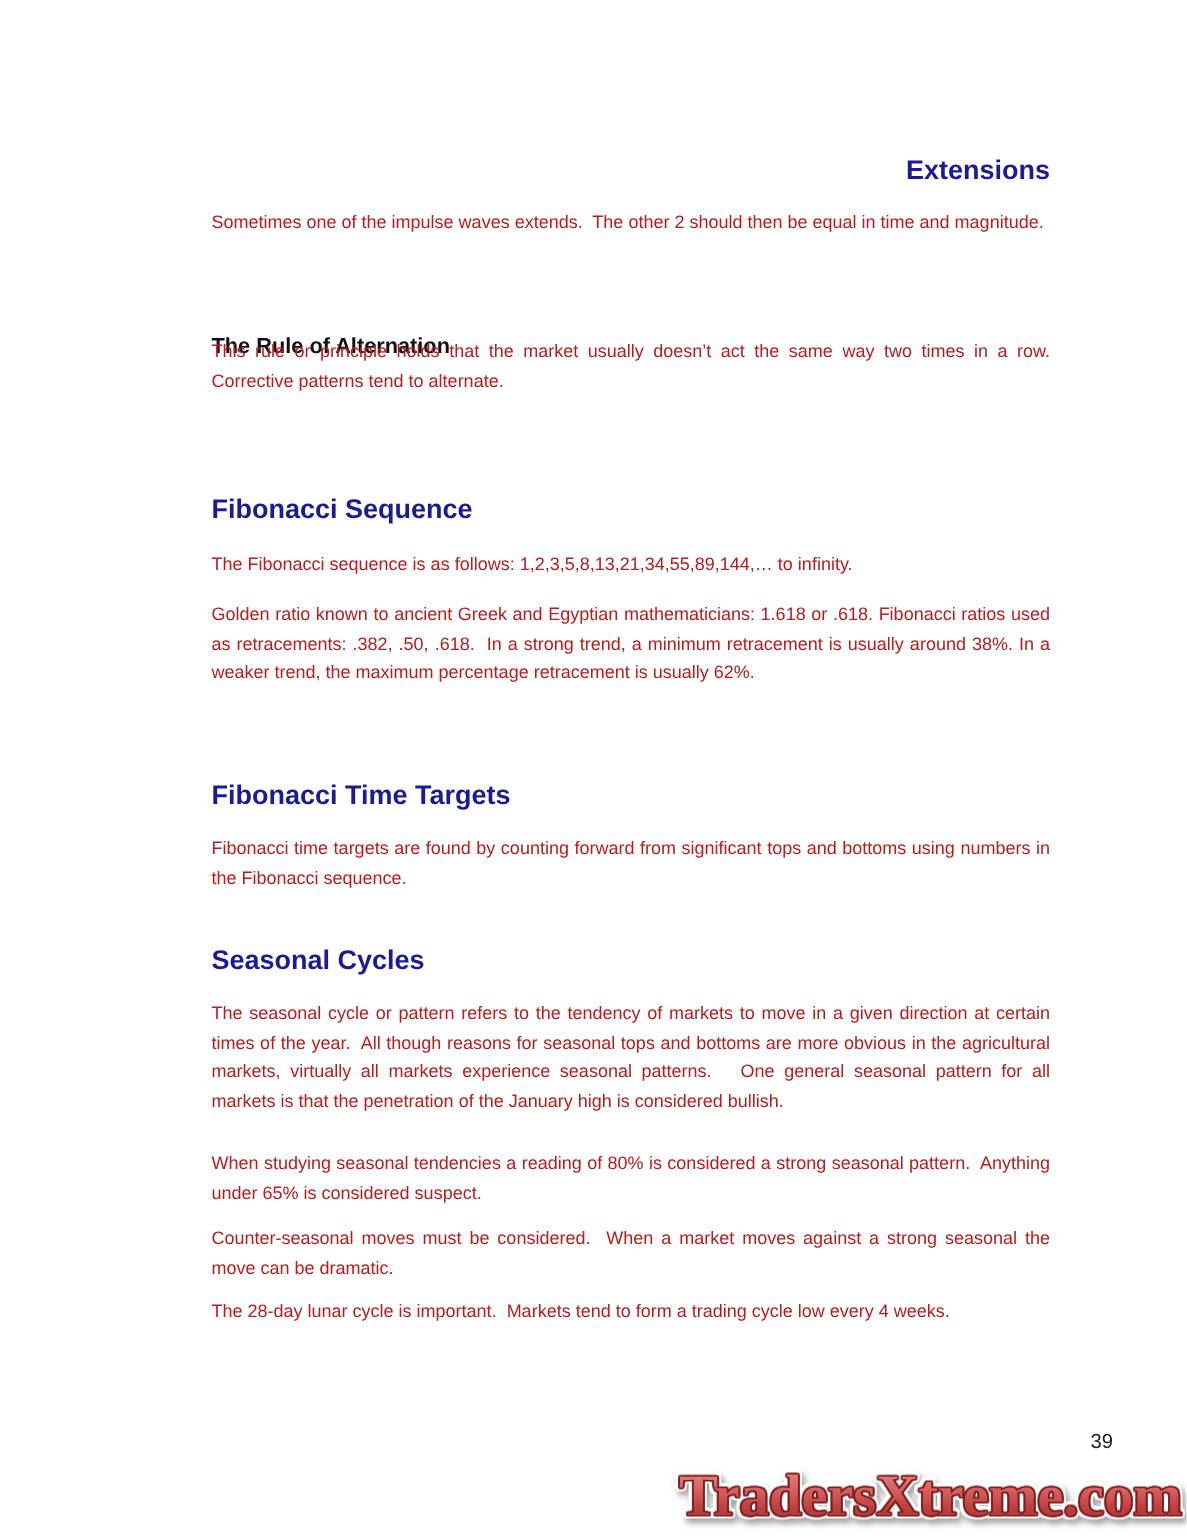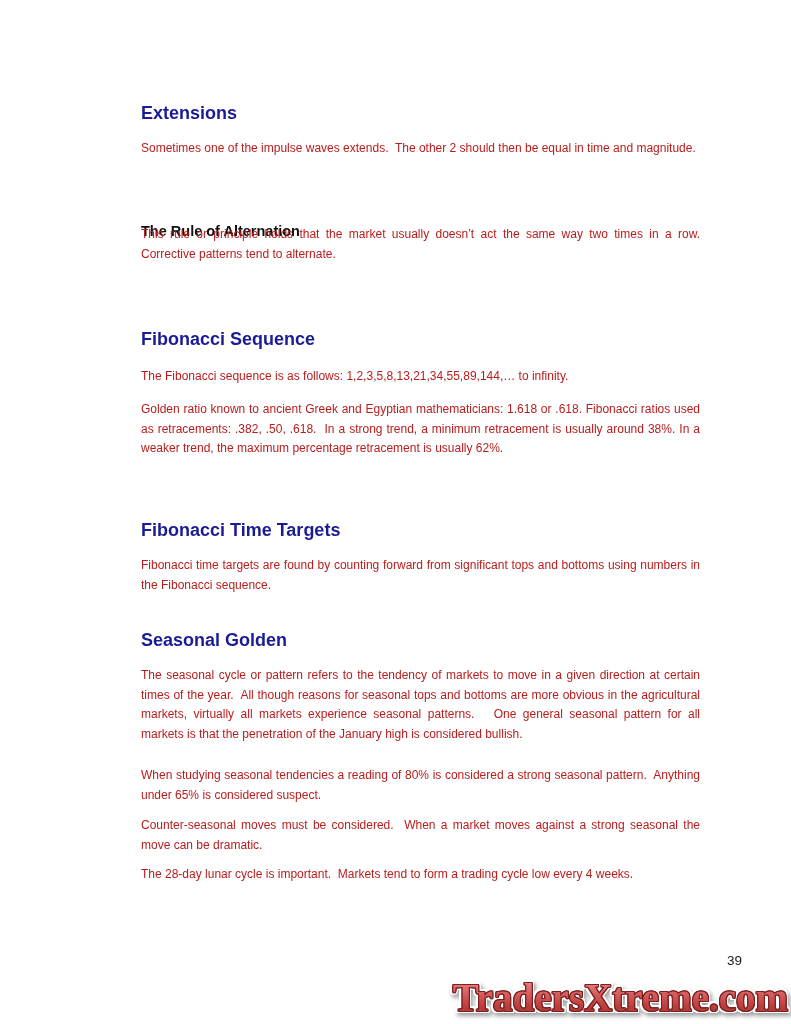--- a/index.html
+++ b/index.html
@@ -98,40 +98,40 @@
       drop-shadow(0 -1.5px 0 #ffffff)
       drop-shadow(2px 3px 2px rgba(120,120,120,0.7));
   }
 </style>
 </head>
 <body>
 
 <div class="page">
 
 
-  <div class="col h-blue" style="top:103px;">Extensions</div>
+  <div class="col h-blue" style="top:103px;text-align:right;">Extensions</div>
 
   <div class="col para" style="top:139px;">Sometimes one of the impulse waves extends.  The other 2 should then be equal in time and magnitude.</div>
 
   <div class="col h-black" style="top:188px;margin-top:35px;">The Rule of Alternation</div>
 
   <div class="col para" style="top:225px;">This rule or principle holds that the market usually doesn’t act the same way two times in a row.  Corrective patterns tend to alternate.</div>
 
   <div class="col h-blue" style="top:329px;">Fibonacci Sequence</div>
 
   <div class="col para" style="top:367px;">The Fibonacci sequence is as follows: 1,2,3,5,8,13,21,34,55,89,144,… to infinity.</div>
 
   <div class="col para" style="top:400px;">Golden ratio known to ancient Greek and Egyptian mathematicians: 1.618 or .618. Fibonacci ratios used as retracements: .382, .50, .618.  In a strong trend, a minimum retracement is usually around 38%. In a weaker trend, the maximum percentage retracement is usually 62%.</div>
 
 
   <div class="col h-blue" style="top:520px;">Fibonacci Time Targets</div>
 
   <div class="col para" style="top:556px;">Fibonacci time targets are found by counting forward from significant tops and bottoms using numbers in the Fibonacci sequence.</div>
 
-  <div class="col h-blue" style="top:630px;">Seasonal Golden</div>
+  <div class="col h-blue" style="top:630px;">Seasonal Cycles</div>
 
   <div class="col para" style="top:666px;">The seasonal cycle or pattern refers to the tendency of markets to move in a given direction at certain times of the year.  All though reasons for seasonal tops and bottoms are more obvious in the agricultural markets, virtually all markets experience seasonal patterns.   One general seasonal pattern for all markets is that the penetration of the January high is considered bullish.</div>
 
   <div class="col para" style="top:766px;">When studying seasonal tendencies a reading of 80% is considered a strong seasonal pattern.  Anything under 65% is considered suspect.</div>
 
   <div class="col para" style="top:816px;">Counter-seasonal moves must be considered.  When a market moves against a strong seasonal the move can be dramatic.</div>
 
   <div class="col para" style="top:865px;">The 28-day lunar cycle is important.  Markets tend to form a trading cycle low every 4 weeks.</div>
 
   <div class="page-number">39</div>

